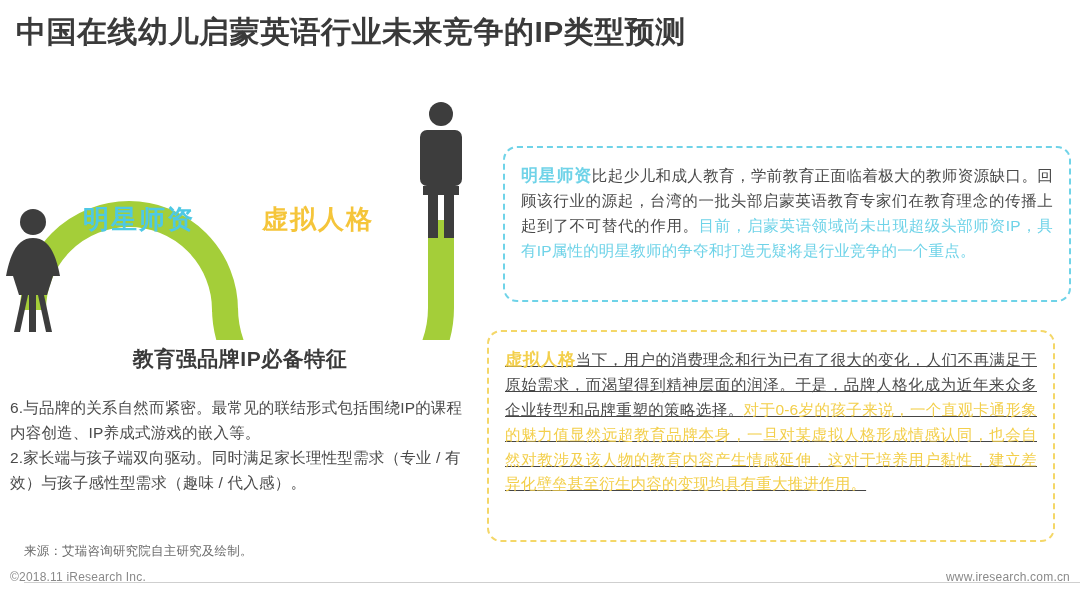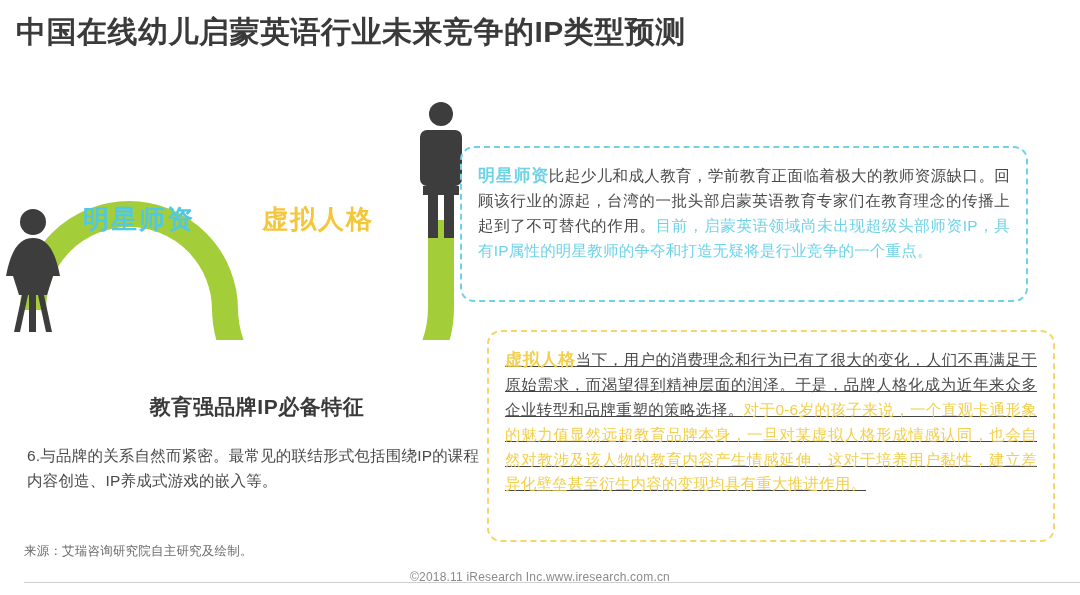--- a/index.html
+++ b/index.html
@@ -62,24 +62,23 @@
     top: 112px;
   }
   #label-virtual {
     left: 262px;
     top: 112px;
   }
 
   
   #left-block {
     position: absolute;
-    left: 27px;
+    left: 10px;
     top: 345px;
     width: 460px;
-    margin-top: 48px;
   }
   #features-title {
     text-align: center;
     font-size: 21px;
     font-weight: bold;
     color: #3a3a3a;
     letter-spacing: 0.5px;
     margin: 0 0 22px 0;
   }
   .feature-line {
@@ -91,21 +90,21 @@
   }
 
   
   .card {
     position: absolute;
     box-sizing: border-box;
     border-radius: 14px;
     padding: 14px 16px 12px 16px;
   }
   #card-star {
-    left: 460px;
+    left: 503px;
     top: 146px;
     width: 568px;
     height: 156px;
     border: 2px dashed #6fd3e8;
   }
   #card-virtual {
     left: 487px;
     top: 330px;
     width: 568px;
     height: 212px;
@@ -141,21 +140,21 @@
     font-size: 12.5px;
     color: #6a6a6a;
     letter-spacing: 0.2px;
   }
   #footer-row {
     position: absolute;
     left: 10px;
     top: 570px;
     width: 1060px;
     display: flex;
-    justify-content: center;
+    justify-content: space-between;
     align-items: center;
   }
   .footer-text {
     font-size: 12px;
     color: #8a8a8a;
     letter-spacing: 0.2px;
   }
 </style>
 </head>
 <body>
@@ -199,20 +198,21 @@
       </g>
     </svg>
 
     <span class="curve-label" id="label-star" style="color:#4EC8E4;">明星师资</span>
     <span class="curve-label" id="label-virtual" style="color:#F5C53A;">虚拟人格</span>
   </div>
 
   <div id="left-block">
     <div id="features-title">教育强品牌IP必备特征</div>
     <p class="feature-line">6.与品牌的关系自然而紧密。最常见的联结形式包括围绕IP的课程内容创造、IP养成式游戏的嵌入等。</p>
+    <p class="feature-line">2.家长端与孩子端双向驱动。同时满足家长理性型需求（专业 / 有效）与孩子感性型需求（趣味 / 代入感）。</p>
   </div>
 
   <div class="card" id="card-star">
     <p class="card-para">
       <span class="card-head em-blue">明星师资</span><span>比起少儿和成人教育，学前教育正面临着极大的教师资源缺口。回顾该行业的源起，台湾的一批头部启蒙英语教育专家们在教育理念的传播上起到了不可替代的作用。</span><span class="em-blue">目前，启蒙英语领域尚未出现超级头部师资IP，具有IP属性的明星教师的争夺和打造无疑将是行业竞争的一个重点。</span>
     </p>
   </div>
 
   <div class="card" id="card-virtual">
     <p class="card-para">

